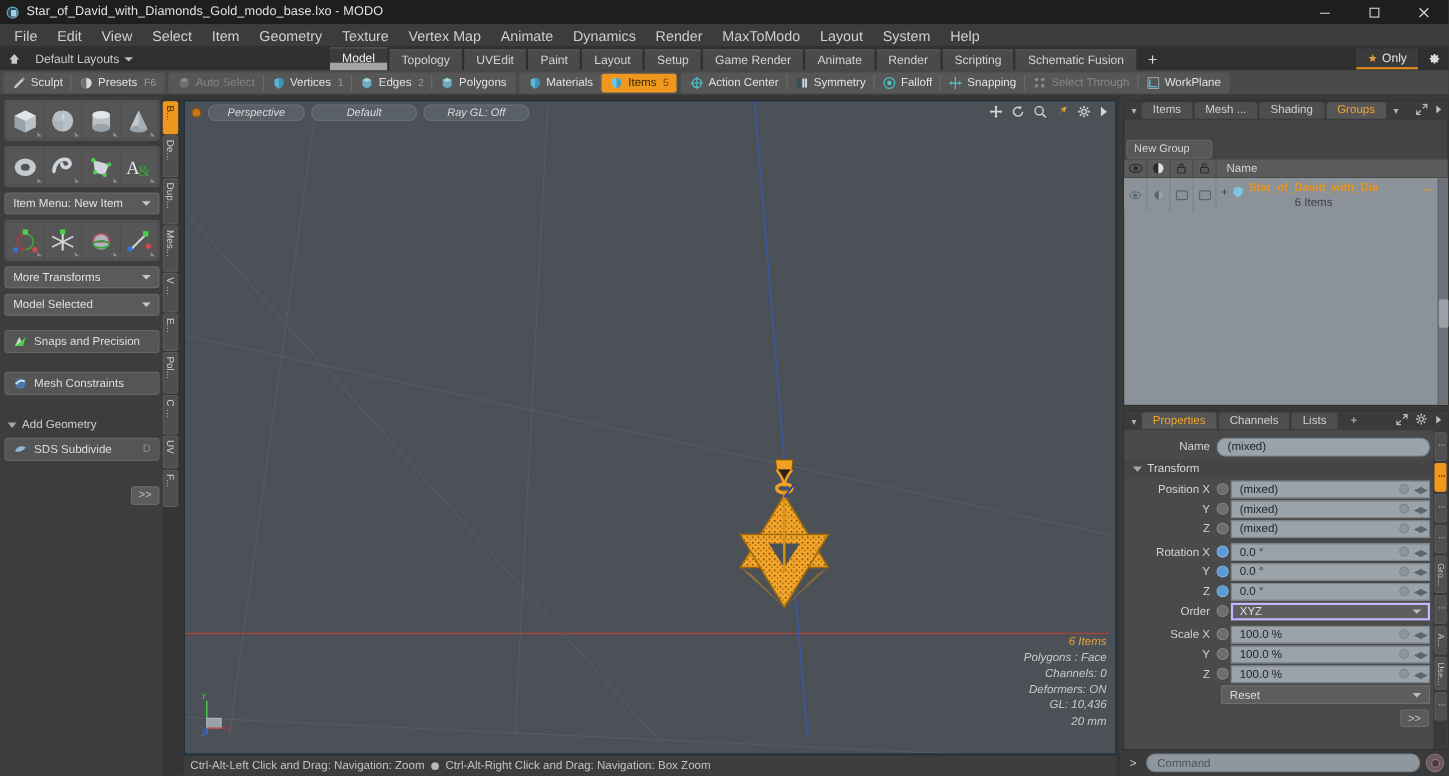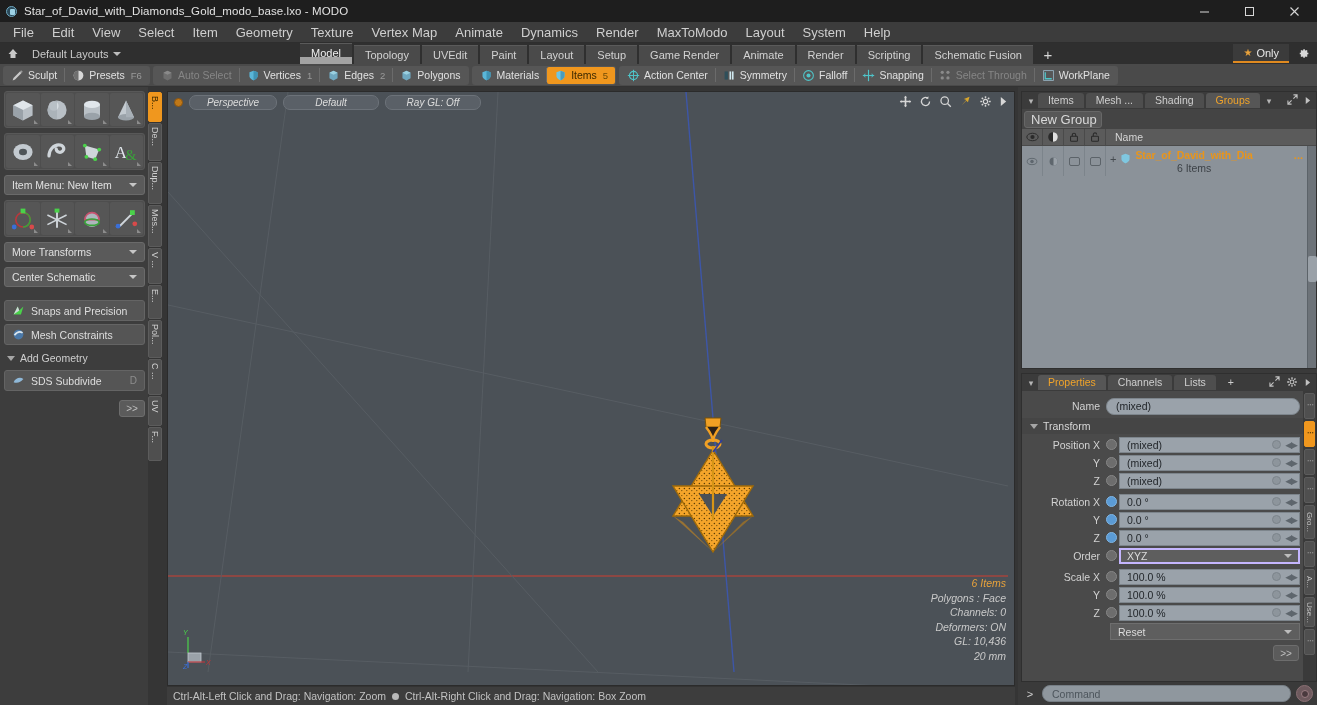--- a/index.html
+++ b/index.html
@@ -54,21 +54,21 @@
   
   .body{flex:1;display:flex;min-height:0;background:#353535;}
 
   
   .leftpanel{width:148px;flex:0 0 148px;background:#3d3d3d;display:flex;flex-direction:column;padding:4px 3px 0 4px;}
   .tool-grid{display:grid;grid-template-columns:repeat(4,1fr);gap:1px;background:#4e4e4e;border:1px solid #585858;border-radius:3px;padding:1px;margin-bottom:5px;}
   .tool-cell{height:33px;background:#565656;display:flex;align-items:center;justify-content:center;border-radius:2px;position:relative;}
   .tool-cell:after{content:'';position:absolute;right:2px;bottom:2px;width:0;height:0;border-left:4px solid transparent;border-top:4px solid #8c8c8c;transform:rotate(180deg);}
   .dropdown{height:20px;background:#5a5a5a;border:1px solid #6a6a6a;border-radius:3px;display:flex;align-items:center;padding:0 7px;font-size:10.5px;color:#e0e0e0;margin-bottom:5px;justify-content:space-between;}
   .dropdown .caret{border-top-color:#c6c6c6;}
-  .lbtn{height:21px;background:#555;border:1px solid #646464;border-radius:3px;display:flex;align-items:center;gap:6px;padding:0 7px;font-size:10.5px;color:#dedede;margin-bottom:3px;}
+  .lbtn{height:21px;background:#555;border:1px solid #646464;border-radius:3px;display:flex;align-items:center;gap:6px;padding:0 7px;font-size:10.5px;color:#dedede;margin-bottom:17px;}
   .lsection{height:20px;display:flex;align-items:center;gap:5px;font-size:10.5px;color:#cfcfcf;padding-left:3px;margin-bottom:2px;}
   .tri{width:0;height:0;border-left:4px solid transparent;border-right:4px solid transparent;border-top:5px solid #a6a6a6;}
   .lbtn .kbd{margin-left:auto;color:#8e8e8e;font-size:10px;}
   .chev{width:26px;height:17px;background:#5b5b5b;border:1px solid #6d6d6d;border-radius:3px;color:#bfbfbf;font-size:10px;display:flex;align-items:center;justify-content:center;align-self:flex-end;margin-top:6px;}
 
   
   .vtabs{width:16px;flex:0 0 16px;background:#353535;display:flex;flex-direction:column;padding-top:5px;gap:1px;}
   .vtab{width:14px;background:#4f4f4f;border:1px solid #5c5c5c;border-radius:2px;color:#cfcfcf;font-size:9px;writing-mode:vertical-rl;text-orientation:mixed;display:flex;align-items:center;justify-content:flex-start;padding:3px 0;overflow:hidden;white-space:nowrap;}
   .vtab.active{background:#f0971e;color:#3a2800;border-color:#f0971e;}
 
@@ -86,21 +86,21 @@
   .sb-dot{display:inline-block;width:7px;height:7px;border-radius:50%;background:#b9b9b9;margin:0 6px;vertical-align:middle;}
 
   
   .rightpanel{width:299px;flex:0 0 299px;background:#3a3a3a;display:flex;flex-direction:column;padding:4px 0 0 3px;}
   .panelbox{background:#444;border:1px solid #2f2f2f;display:flex;flex-direction:column;}
   .ptabbar{height:17px;display:flex;align-items:center;background:#3b3b3b;padding-left:2px;gap:0;}
   .ptab-arrow{width:14px;text-align:center;color:#b5b5b5;font-size:9px;}
   .ptab{height:15px;line-height:15px;padding:0 10px;font-size:10.5px;color:#cfcfcf;background:#4e4e4e;border-radius:3px 3px 0 0;margin-right:2px;white-space:nowrap;}
   .ptab.active{background:#565656;color:#f0a32a;}
   .ptab-icons{margin-left:auto;display:flex;align-items:center;gap:6px;padding-right:5px;}
-  .newgroup{height:17px;margin:2px 0 1px 2px;width:78px;background:#575757;border:1px solid #676767;border-radius:3px;font-size:13px;color:#d8d8d8;display:flex;align-items:center;padding-left:6px;}
+  .newgroup{height:17px;margin:18px 0 1px 2px;width:78px;background:#575757;border:1px solid #676767;border-radius:3px;font-size:10px;color:#d8d8d8;display:flex;align-items:center;padding-left:6px;}
   .listhead{height:17px;background:#5b5b5b;display:flex;align-items:center;border-bottom:1px solid #4a4a4a;}
   .lh-cell{width:21px;display:flex;align-items:center;justify-content:center;border-right:1px solid #4a4a4a;height:17px;}
   .lh-name{flex:1;padding-left:9px;font-size:10.5px;color:#d5d5d5;}
   .listrow{height:30px;display:flex;align-items:center;background:#8b9299;}
   .lr-cell{width:21px;height:30px;display:flex;align-items:center;justify-content:center;border-right:1px solid #7c848b;}
   .chkbox{width:11px;height:9px;border:1px solid #5c6369;border-radius:2px;background:#8b9299;}
   .lr-main{flex:1;display:flex;align-items:flex-start;padding-left:4px;gap:3px;}
   .lr-text{display:flex;flex-direction:column;}
   .lr-title{font-size:10.5px;color:#e8951c;font-weight:bold;letter-spacing:-.1px;}
   .lr-sub{font-size:10.5px;color:#3d4247;text-align:center;margin-top:1px;}
@@ -479,21 +479,21 @@
               <circle cx="6" cy="24" r="3" fill="#3a6fd8"></circle>
             </svg>
         </div>
       </div>
 
       <div class="dropdown">
         <span>More Transforms</span>
         <span class="caret"></span>
       </div>
       <div class="dropdown">
-        <span>Center Schematic</span>
+        <span>Model Selected</span>
         <span class="caret"></span>
       </div>
 
       <div style="height:8px"></div>
 
       <div class="lbtn">
         <span class="ico">
           <svg width="13" height="13" viewBox="0 0 16 16">
               <path d="M2 13l5-10 2 5 5-5-3 10z" fill="#4ad24a"></path>
               <path d="M2 13l5-10 2 5z" fill="#cfd5da"></path>

